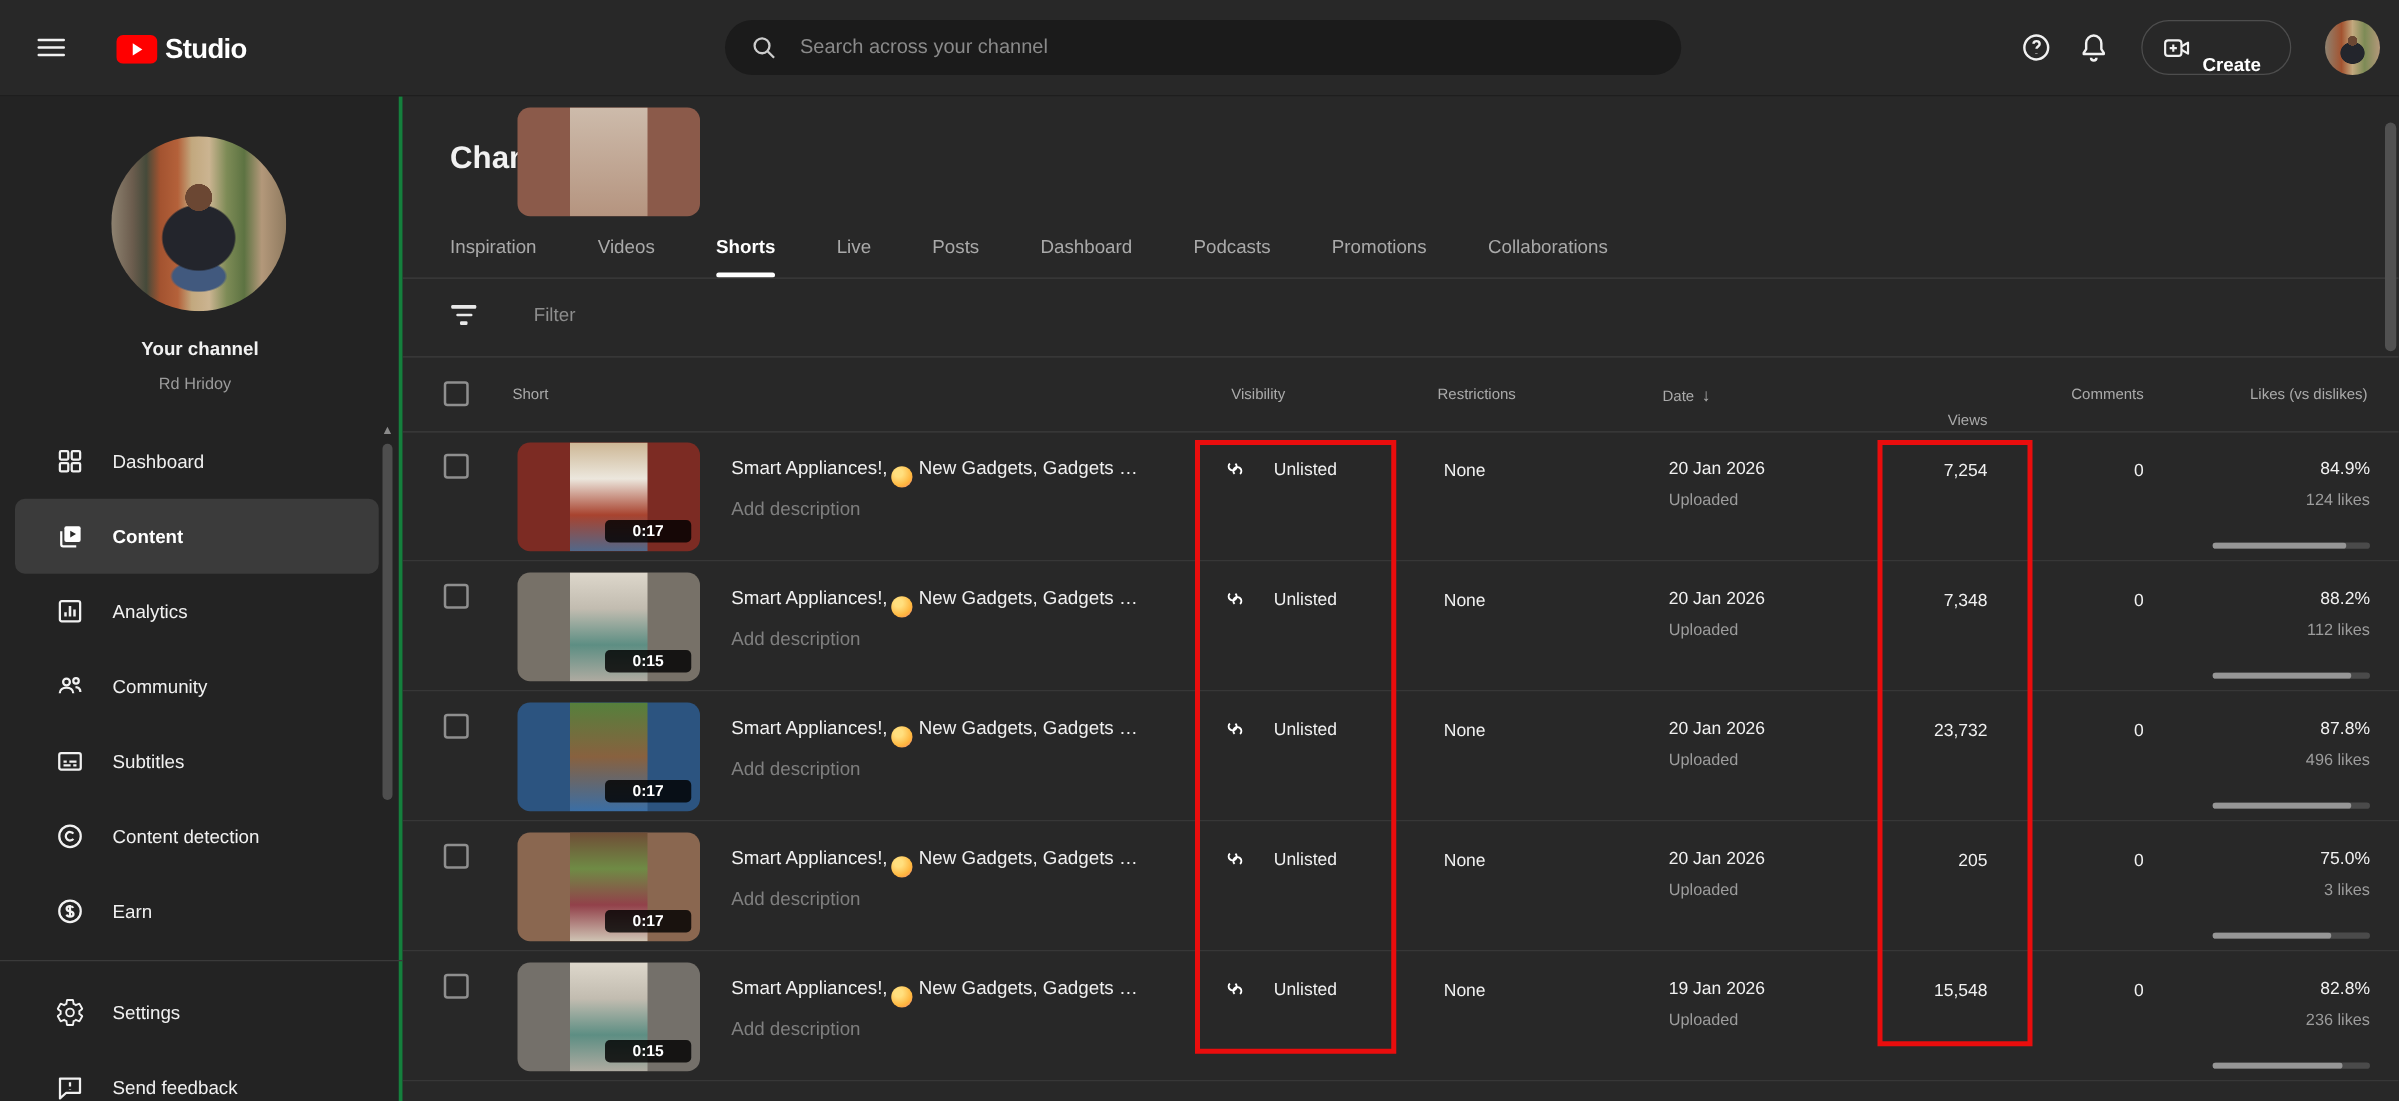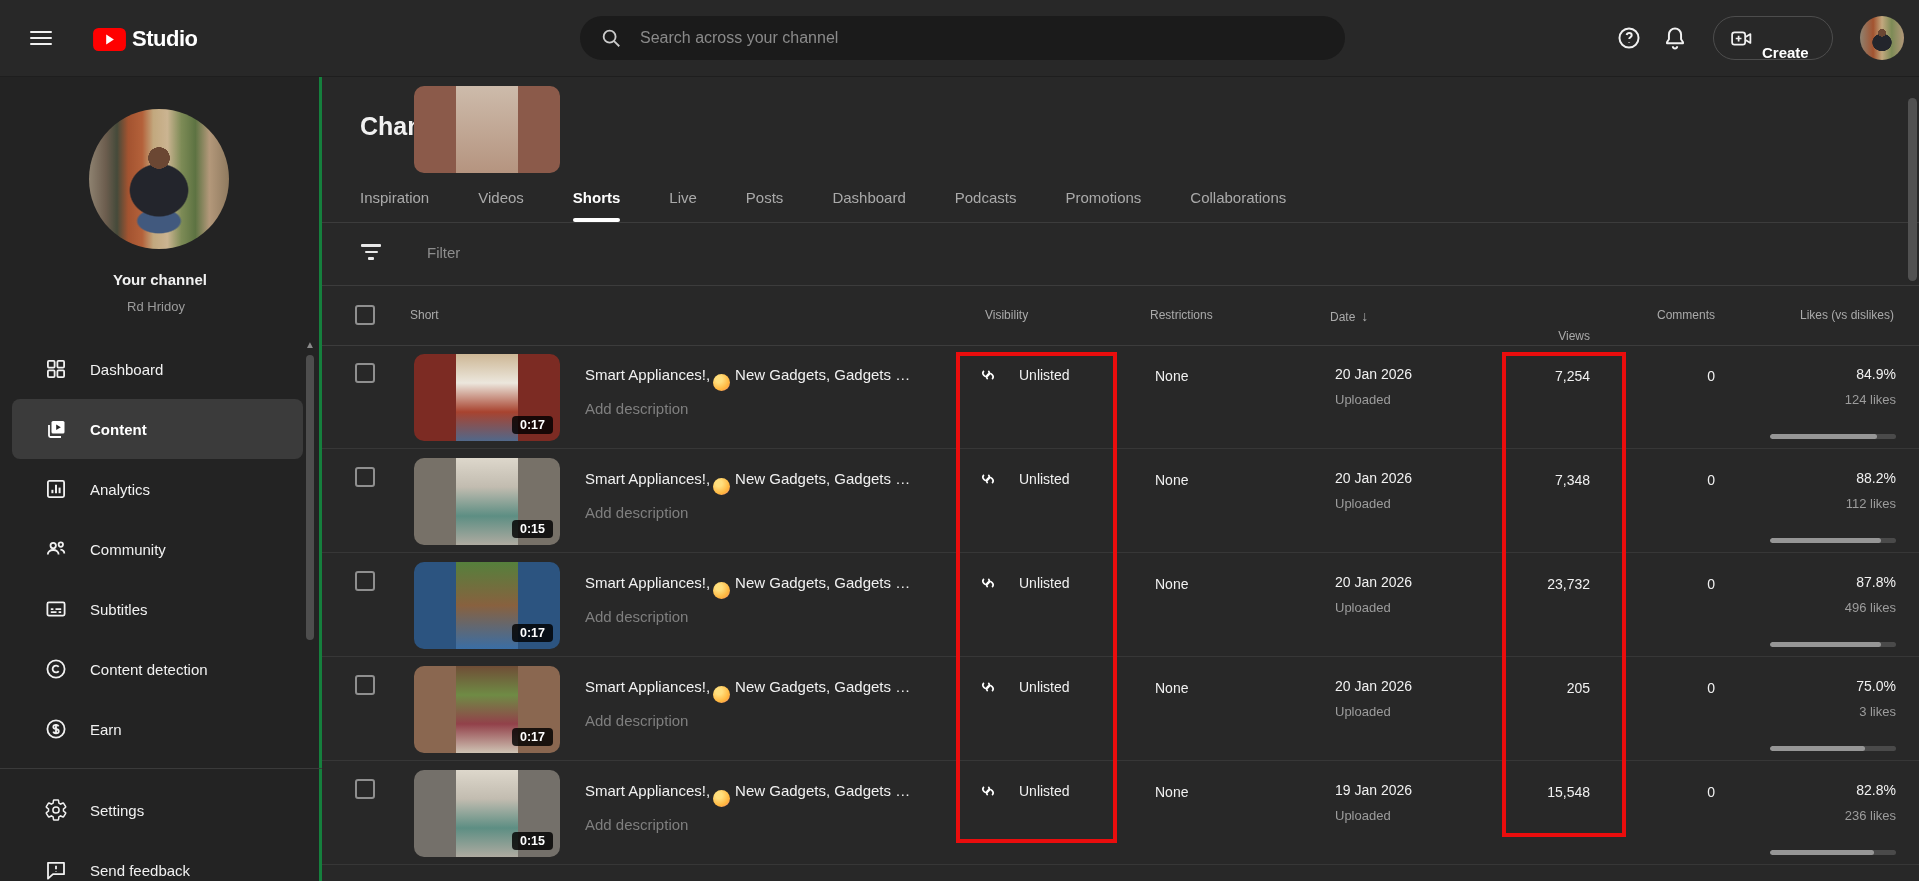--- a/index.html
+++ b/index.html
@@ -96,21 +96,21 @@
   .h-comments { right:204px; }
   .h-likes { right:25px; }
 
   .rows { position:absolute; left:0; top:268px; width:1597px; }
   .row { position:relative; height:104px; border-bottom:1px solid #373737; }
   .row .cb { top:18px; }
   .thumb { position:absolute; left:92px; top:9px; width:146px; height:87px; border-radius:10px;
     overflow:hidden; display:flex; justify-content:center; cursor:pointer; }
   .thumb-strip { width:42%; height:100%; }
   .duration { position:absolute; right:7px; bottom:7px; background:rgba(0,0,0,0.82); color:#fff;
-    font-size:12.5px; font-weight:bold; padding:2px 8px; border-radius:4px; }
+    font-size:12.5px; font-weight:bold; padding:2px 22px; border-radius:4px; }
   .title-cell { position:absolute; left:263px; top:20px; width:395px; }
   .title { font-size:15px; line-height:19px; color:#f1f1f1; white-space:nowrap; cursor:pointer; }
   .emoji { display:inline-block; width:17px; height:17px; border-radius:50%; font-size:0;
     vertical-align:-3px; margin:0 5px 0 3px;
     background:radial-gradient(circle at 35% 32%, #ffdf7e 20%, #ffb53d 65%, #f2798f 100%); }
   .desc { margin-top:9px; font-size:15px; color:#7f7f7f; cursor:pointer; }
   .vis-cell { position:absolute; left:656px; top:20px; display:flex; align-items:center; gap:21px;
     font-size:14px; color:#f1f1f1; cursor:pointer; }
   .restr-cell { position:absolute; left:833px; top:23px; font-size:14px; color:#f1f1f1; }
   .date-cell { position:absolute; left:1013px; top:21px; font-size:14px; color:#f1f1f1; }

